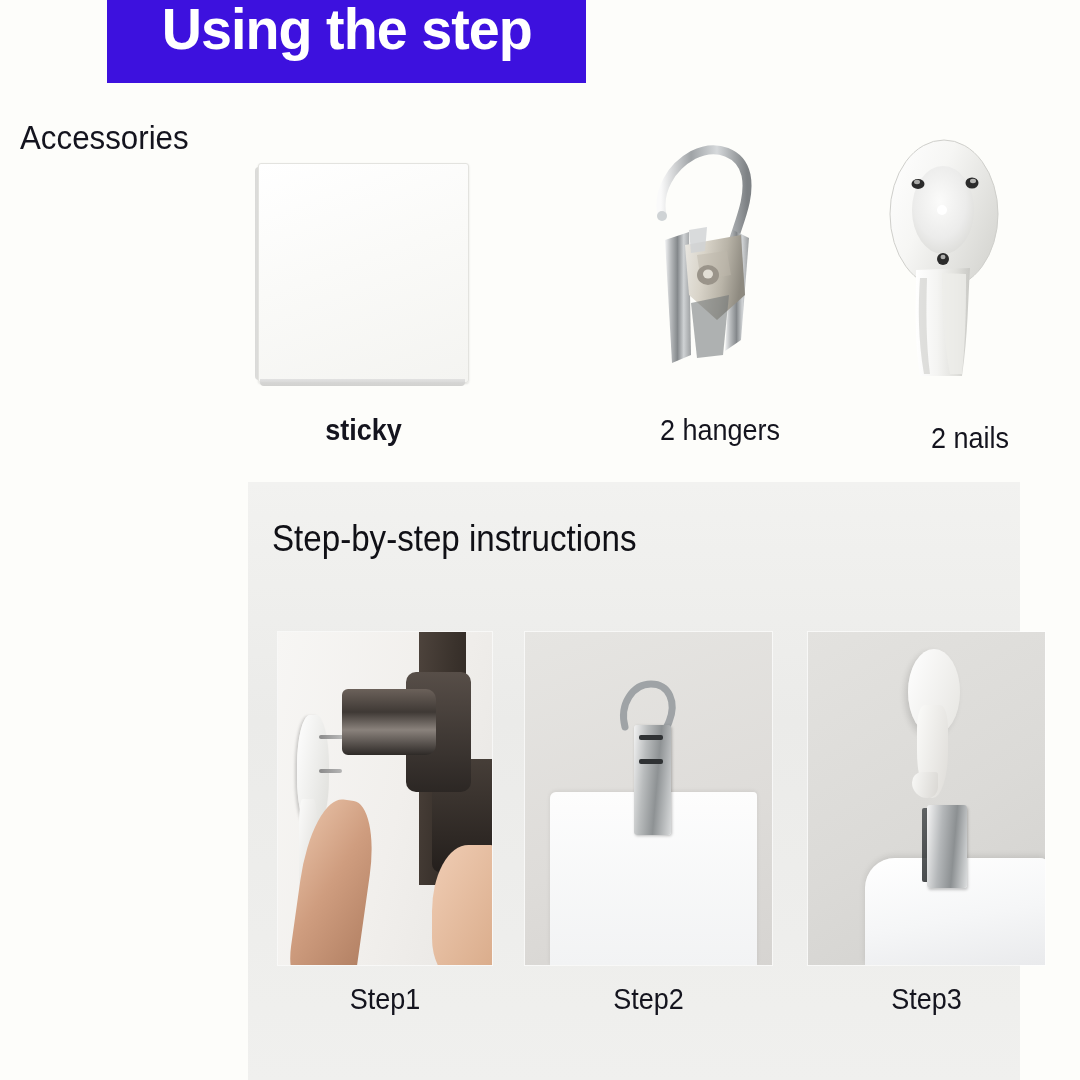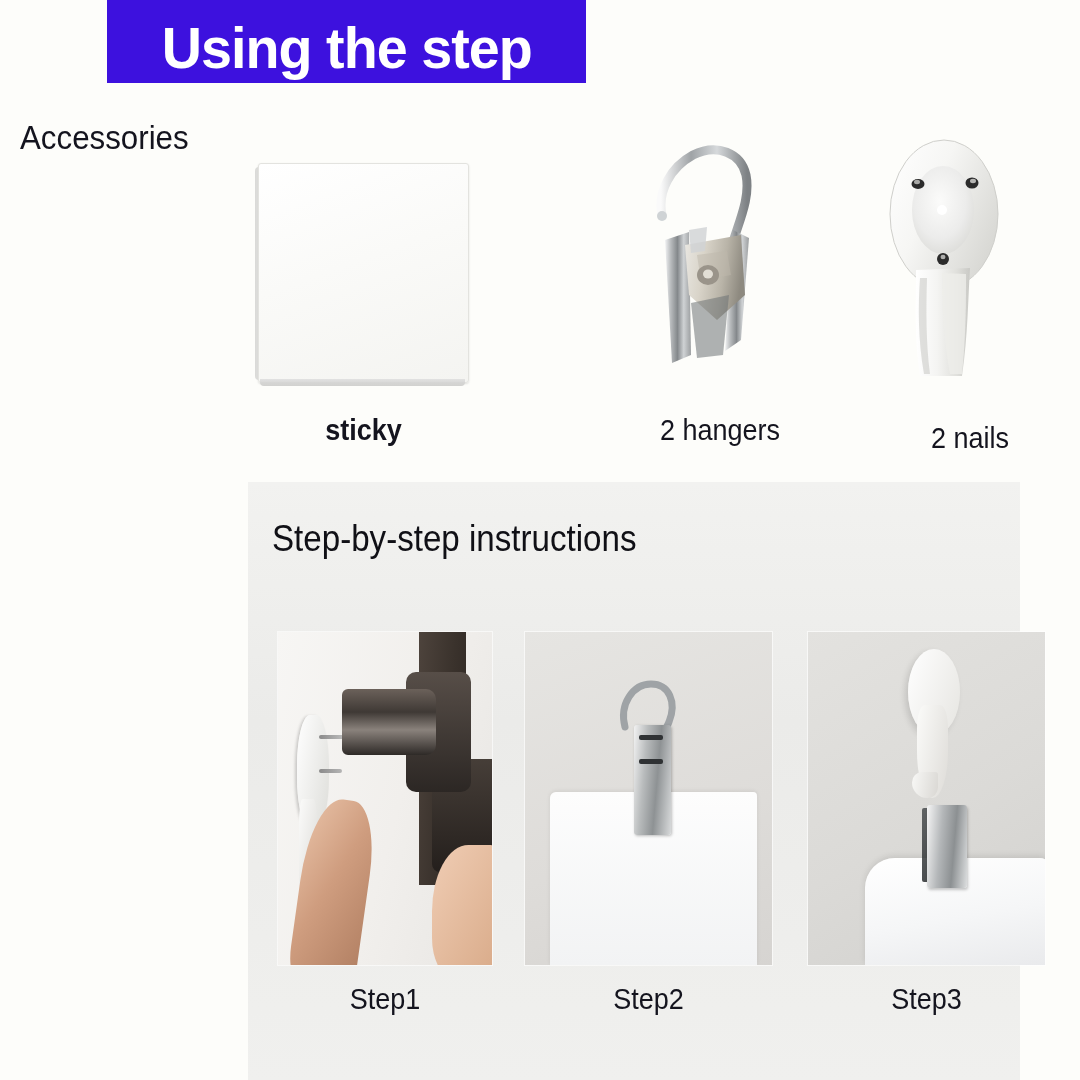--- a/index.html
+++ b/index.html
@@ -25,21 +25,21 @@
 
   
   .title-banner {
     position: absolute;
     left: 107px;
     top: 0px;
     width: 479px;
     height: 83px;
     background: #3d11de;
     display: flex;
-    align-items: flex-end;
+    align-items: flex-start;
     justify-content: center;
     box-sizing: border-box;
   }
   .title-text {
     color: #ffffff;
     font-size: 58px;
     font-weight: bold;
     letter-spacing: -1px;
     line-height: 1;
     text-align: center;

